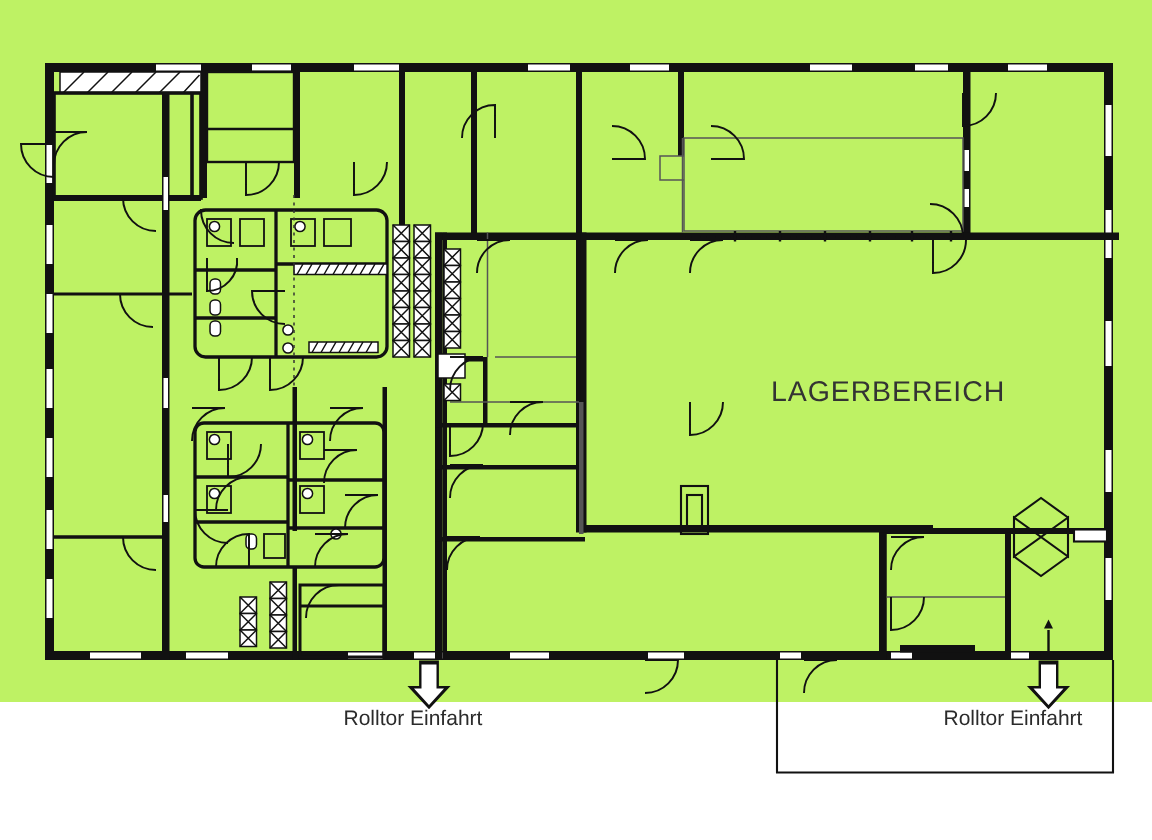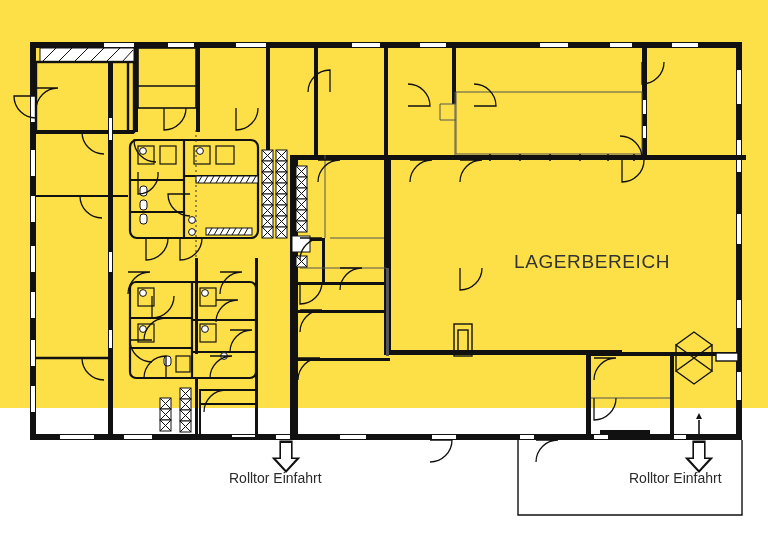--- a/index.html
+++ b/index.html
@@ -1,18 +1,18 @@
 <!DOCTYPE html>
 <html><head>
 <meta charset="utf-8">
 <style>
   html,body{margin:0;padding:0;background:#ffffff;}
   body{width:768px;height:560px;overflow:hidden;
        font-family:"Liberation Sans","DejaVu Sans",sans-serif;}
-  #stage{position:relative;width:768px;height:408px;background:#fde047;}
+  #stage{position:relative;width:768px;height:468px;background:#bef264;}
   #plan{position:absolute;left:0;top:0;width:768px;height:560px;}
   .lbl{position:absolute;white-space:nowrap;color:#2b2b2b;}
   #lagerbereich{left:514px;top:251px;font-size:19px;letter-spacing:.6px;color:#333;}
   #rolltor-left{left:229px;top:470px;font-size:14px;color:#2b2b2b;}
   #rolltor-right{left:629px;top:470px;font-size:14px;color:#2b2b2b;}
 </style>
 </head>
 <body>
 
 <div id="stage">

